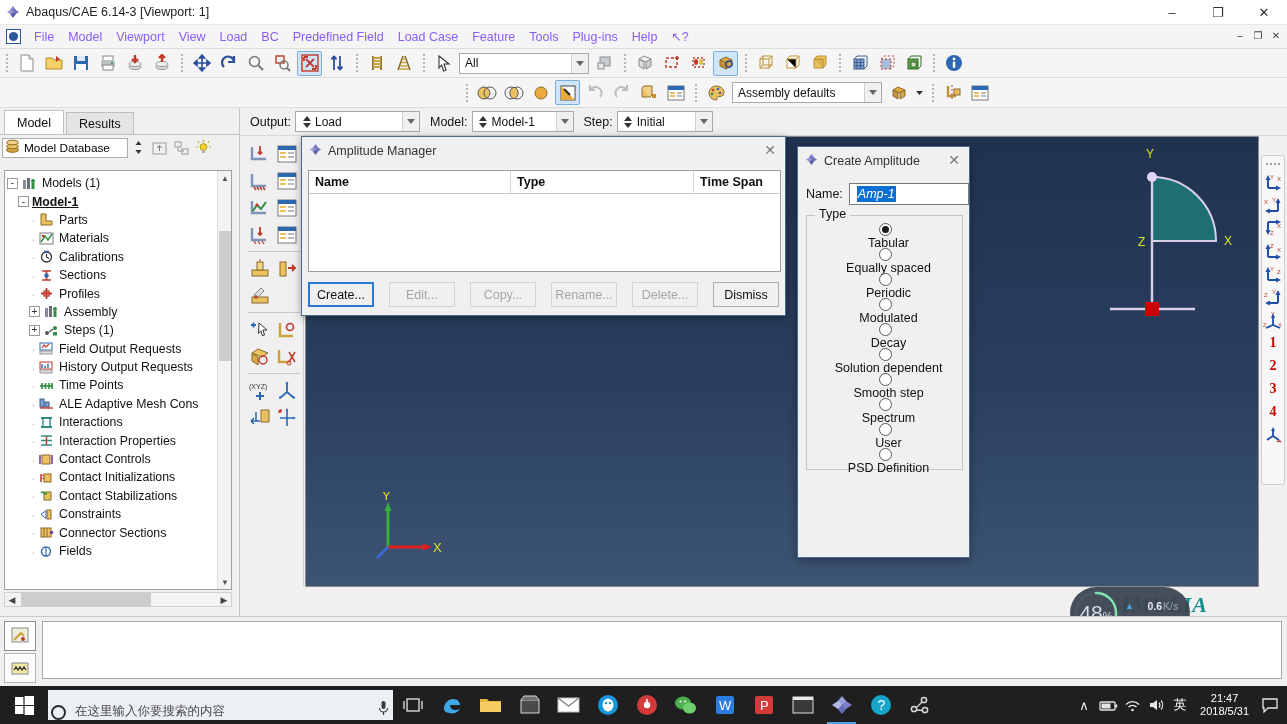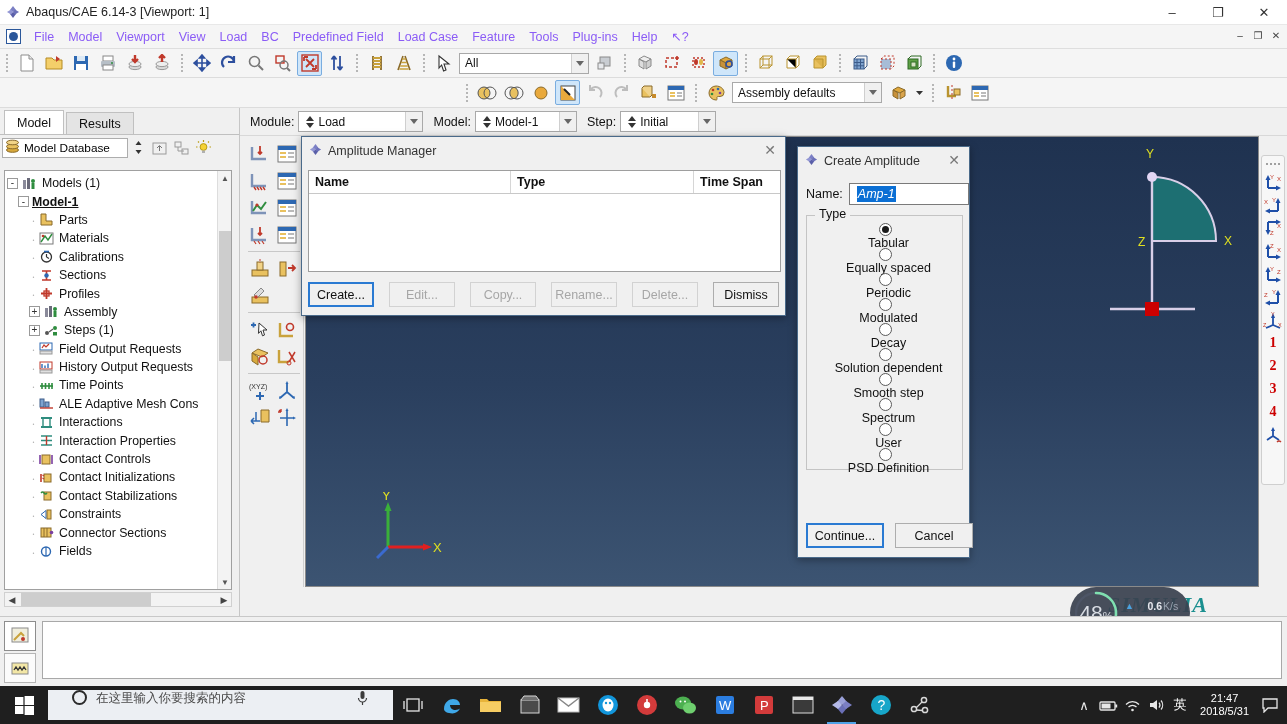--- a/index.html
+++ b/index.html
@@ -277,22 +277,22 @@
   .ca-btns { position: absolute; left: 8px; bottom: 9px; display: flex; gap: 11px; }
   .ca-btns .dlgbtn { min-width: 78px; margin-right: 0; }
 
   
   .taskbar {
     position: absolute; left: 0; top: 686px; width: 1287px; height: 38px;
     background: #1f1f1f; display: flex; align-items: center;
   }
   .startbtn { width: 48px; height: 38px; display: flex; align-items: center; justify-content: center; }
   .searchbox {
-    width: 345px; height: 30px; background: #eceff3; display: flex; align-items: flex-start;
-    padding: 0 24px;
+    width: 345px; height: 30px; background: #eceff3; display: flex; align-items: flex-end;
+    padding: 0 3px;
   }
   .searchbox .circ { width: 15px; height: 15px; border: 2px solid #2b2b2b; border-radius: 50%; flex:none;}
   .searchbox .txt { font-size: 12.5px; color: #4a4a4a; margin-left: 9px; flex: 1; }
   .tb-appicon { width: 39px; height: 38px; display: flex; align-items: center; justify-content: center; position: relative;}
   .tb-appicon.active::after { content:""; position:absolute; left:5px; right:5px; bottom:0; height:2.5px; background:#4fa3e8;}
   .tray { margin-left: auto; display: flex; align-items: center; padding-right: 4px; height: 38px;}
   .tray-icon { width: 24px; height: 38px; display:flex; align-items:center; justify-content:center; color:#e9e9e9; font-size: 13px;}
   .clock { color: #fff; font-size: 11px; text-align: center; line-height: 13px; padding: 0 8px;}
   .actioncenter { width: 26px; height: 38px; display:flex; align-items:center; justify-content:center;}
 </style>
@@ -629,21 +629,21 @@
           <rect x="3" y="8" width="5" height="2" fill="#e9c15f"></rect>
           <rect x="3" y="11" width="5" height="2" fill="#e9c15f"></rect>
           <rect x="10" y="8" width="5" height="2" fill="#bbb"></rect>
           <rect x="10" y="11" width="5" height="2" fill="#bbb"></rect>
         </svg>
     </div>
   </div>
 
   <div class="contextbar">
     <div style="width:240px"></div>
-    <span class="ctx-label">Module:</span>
+    <span class="ctx-label">Output:</span>
     <div class="combo" style="width:125px;">
       <span class="spinner">
           <span class="up"></span>
           <span class="dn"></span>
         </span>
       <span style="margin-left:3px">Load</span>
       <span class="arrow"></span>
     </div>
     <span class="ctx-label">Model:</span>
     <div class="combo" style="width:102px;">
@@ -1318,24 +1318,20 @@
           <div class="radio-row">
             <span class="radio"></span>
             <span class="lbl">User</span>
           </div>
           <div class="radio-row">
             <span class="radio"></span>
             <span class="lbl">PSD Definition</span>
           </div>
         </div>
     </div>
-    <div class="ca-btns">
-      <div class="dlgbtn default">Continue...</div>
-      <div class="dlgbtn">Cancel</div>
-    </div>
   </div>
 
   <div class="simulia">SIMULIA</div>
 
   <div class="netwidget">
     <div class="netring">
       <svg width="52" height="52" viewBox="0 0 52 52" style="position:absolute;left:0;top:0">
         <circle cx="26" cy="26" r="20" fill="none" stroke="#4d5566" stroke-width="2.4"></circle>
         <path d="M26 6 A20 20 0 0 1 30 45.6" fill="none" stroke="#7fe0b0" stroke-width="2.6" stroke-linecap="round"></path>
       </svg>

